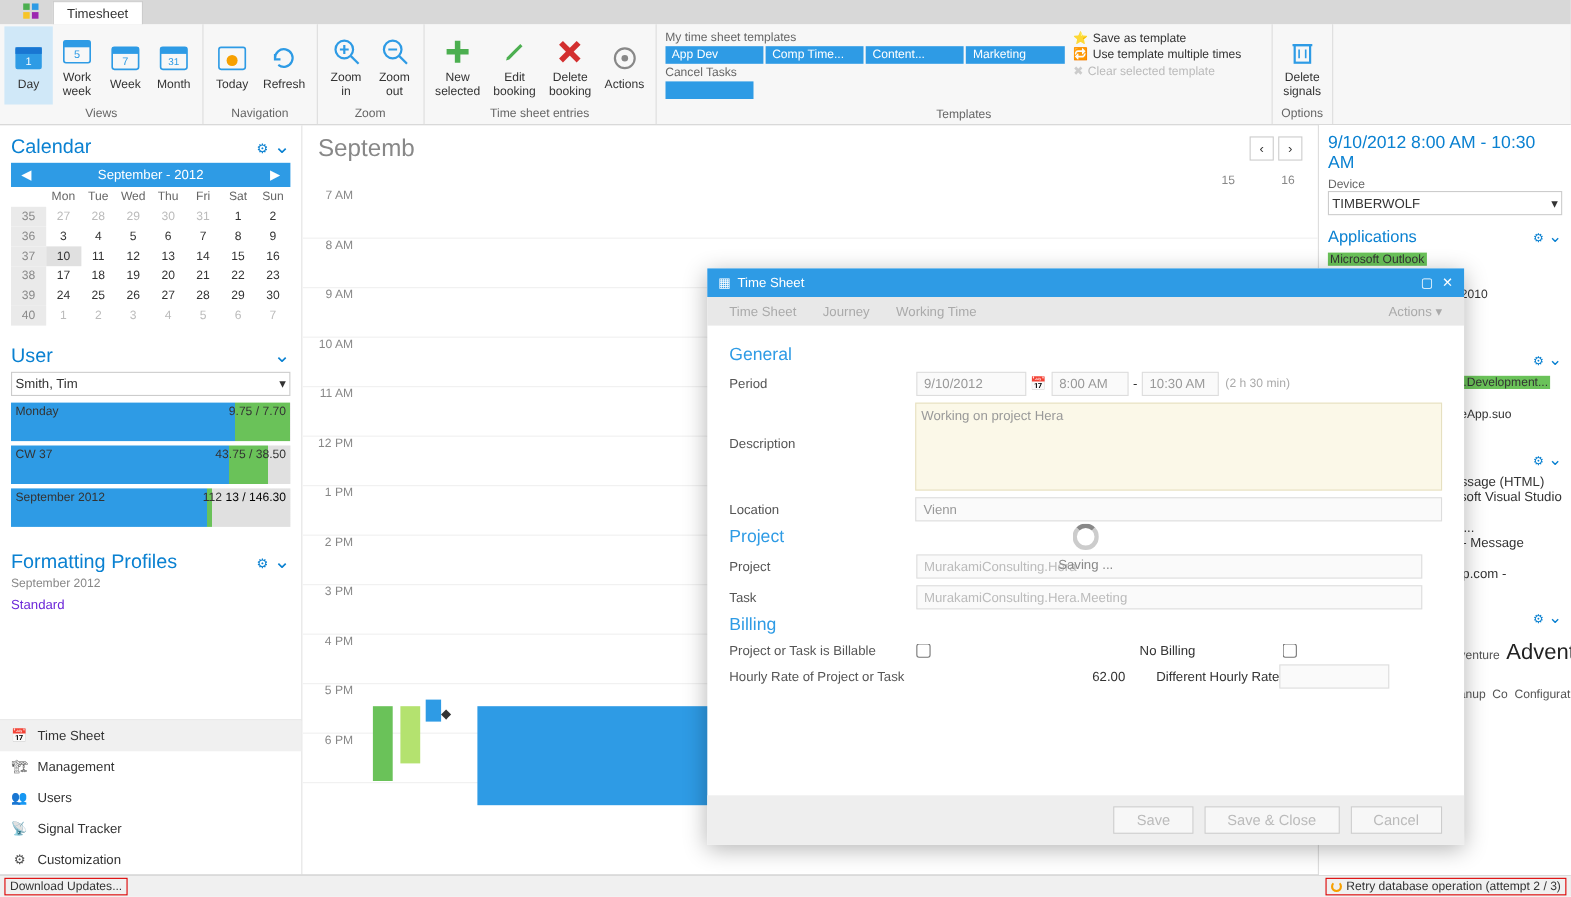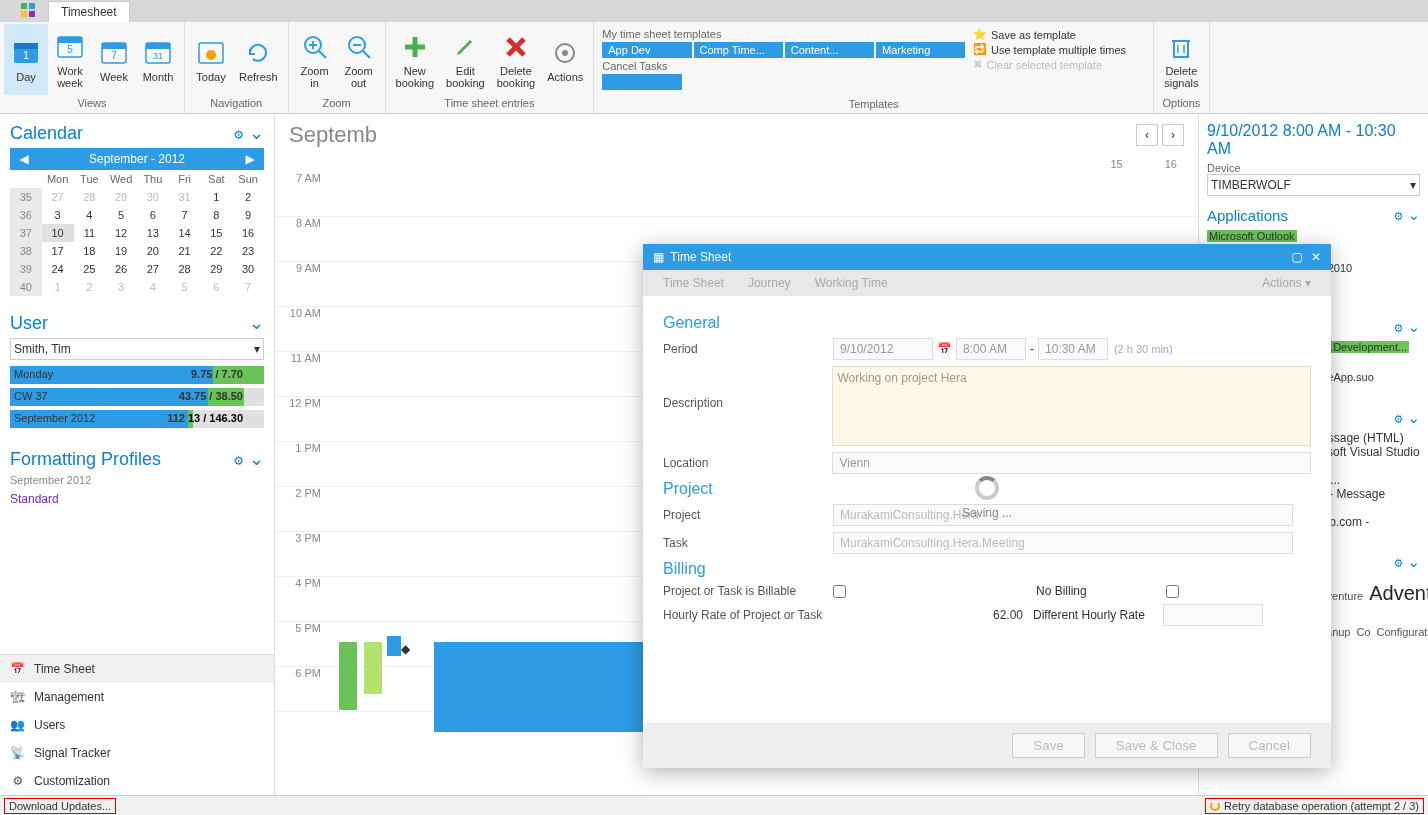--- a/index.html
+++ b/index.html
@@ -38,23 +38,23 @@
 .cal-title { background:#2e9be5; color:#fff; text-align:center; padding:4px; position:relative; }
 .cal-title .nav-l, .cal-title .nav-r { position:absolute; top:4px; width:16px; cursor:pointer; color:#fff; }
 .cal-title .nav-l { left:6px; } .cal-title .nav-r { right:6px; }
 .cal-grid { width:100%; border-collapse:collapse; font-size:11px; }
 .cal-grid th, .cal-grid td { text-align:center; padding:3px 0; width:30px; }
 .cal-grid th { color:#666; font-weight:normal; }
 .cal-grid .wk { background:#eaeaea; color:#888; }
 .cal-grid .other { color:#bbb; }
 .cal-grid .sel { background:#e0e0e0; }
 .user-select { width:100%; border:1px solid #ccc; padding:3px; background:#fff; margin-bottom:6px; }
-.progress-bar { height:18px; background:linear-gradient(to right,#2e9be5 0%, #2e9be5 var(--p1,70%), #6ac259 var(--p1,70%), #6ac259 var(--p2,85%), #e0e0e0 var(--p2,85%)); position:relative; margin-bottom:4px; font-size:11px; }
+.progress-bar { height:35px; background:linear-gradient(to right,#2e9be5 0%, #2e9be5 var(--p1,70%), #6ac259 var(--p1,70%), #6ac259 var(--p2,85%), #e0e0e0 var(--p2,85%)); position:relative; margin-bottom:4px; font-size:11px; }
 .progress-bar .lab { position:absolute; left:4px; top:2px; }
-.progress-bar .val { position:absolute; right:21px; top:2px;font-weight:bold; }
+.progress-bar .val { position:absolute; right:4px; top:2px; }
 .profiles-link { color:#6d28d9; cursor:pointer; }
 
 .left-nav { margin-top:auto; border-top:1px solid #ddd; }
 .left-nav .item { display:flex; align-items:center; gap:8px; padding:6px 10px; cursor:pointer; }
 .left-nav .item.active { background:#f0f0f0; }
 .left-nav .ico { width:16px; height:16px; display:inline-flex; align-items:center; justify-content:center; color:#555; }
 
 
 .center-header { display:flex; justify-content:space-between; align-items:center; padding:8px 14px; }
 .center-title { font-size:22px; color:#888; font-weight:300; }
@@ -230,21 +230,21 @@
   <div class="ribbon-group" id="rg-entries">
       <div class="buttons">
         <div class="ribbon-btn">
           <div class="ico">
             <svg width="28" height="28">
               <line x1="14" y1="4" x2="14" y2="24" stroke="#4caf50" stroke-width="5"></line>
               <line x1="4" y1="14" x2="24" y2="14" stroke="#4caf50" stroke-width="5"></line>
             </svg>
           </div>
           <div class="lbl">New
-booking</div>
+selected</div>
         </div>
         <div class="ribbon-btn">
           <div class="ico">
             <svg width="28" height="28">
               <path d="M6 22l3-1 12-12-2-2-12 12z" fill="#4caf50"></path>
             </svg>
           </div>
           <div class="lbl">Edit
 booking</div>
         </div>
@@ -616,21 +616,21 @@
         <h3>Billing</h3>
         <div class="field-row">
           <div class="flabel">Project or Task is Billable</div>
           <input type="checkbox" style="margin-right: 190px;">
           <div style="width:130px;">No Billing</div>
           <input type="checkbox" style="">
         </div>
         <div class="field-row">
           <div class="flabel">Hourly Rate of Project or Task</div>
           <div style="width:200px;text-align:right;padding-right:10px;">62.00</div>
-          <div style="width:130px;">Different Hourly Rate</div>
+          <div style="width:130px;text-align:right;">Different Hourly Rate</div>
           <input type="text" style="width: 100px;">
         </div>
       </div>
       <div class="modal-footer">
         <button>Save</button>
         <button>Save &amp; Close</button>
         <button>Cancel</button>
       </div>
     </div>
   </div>

